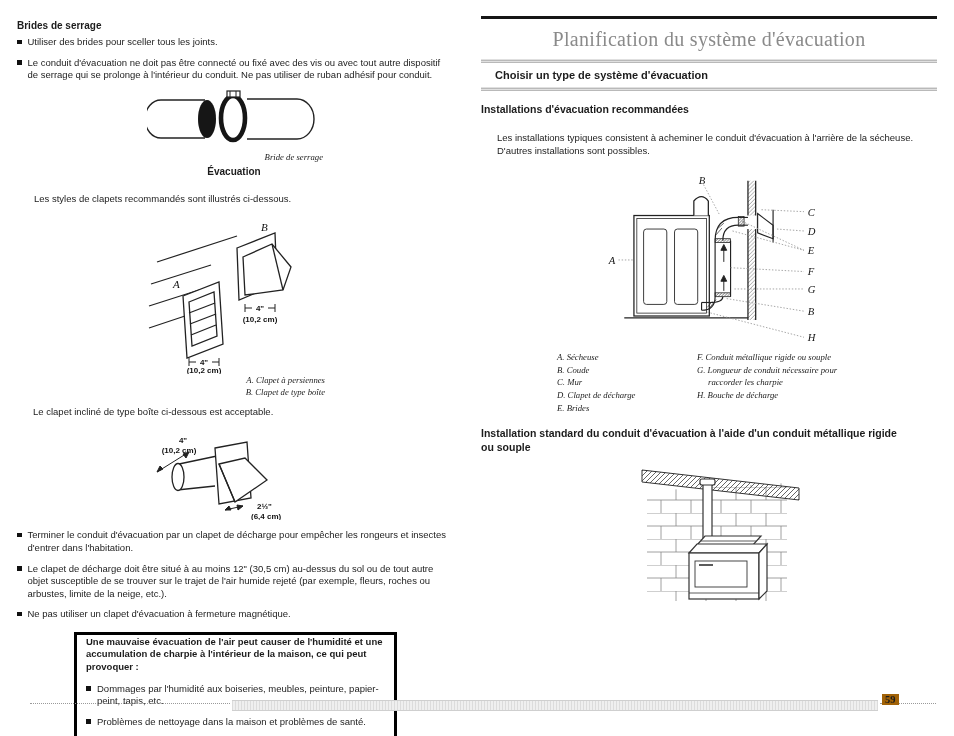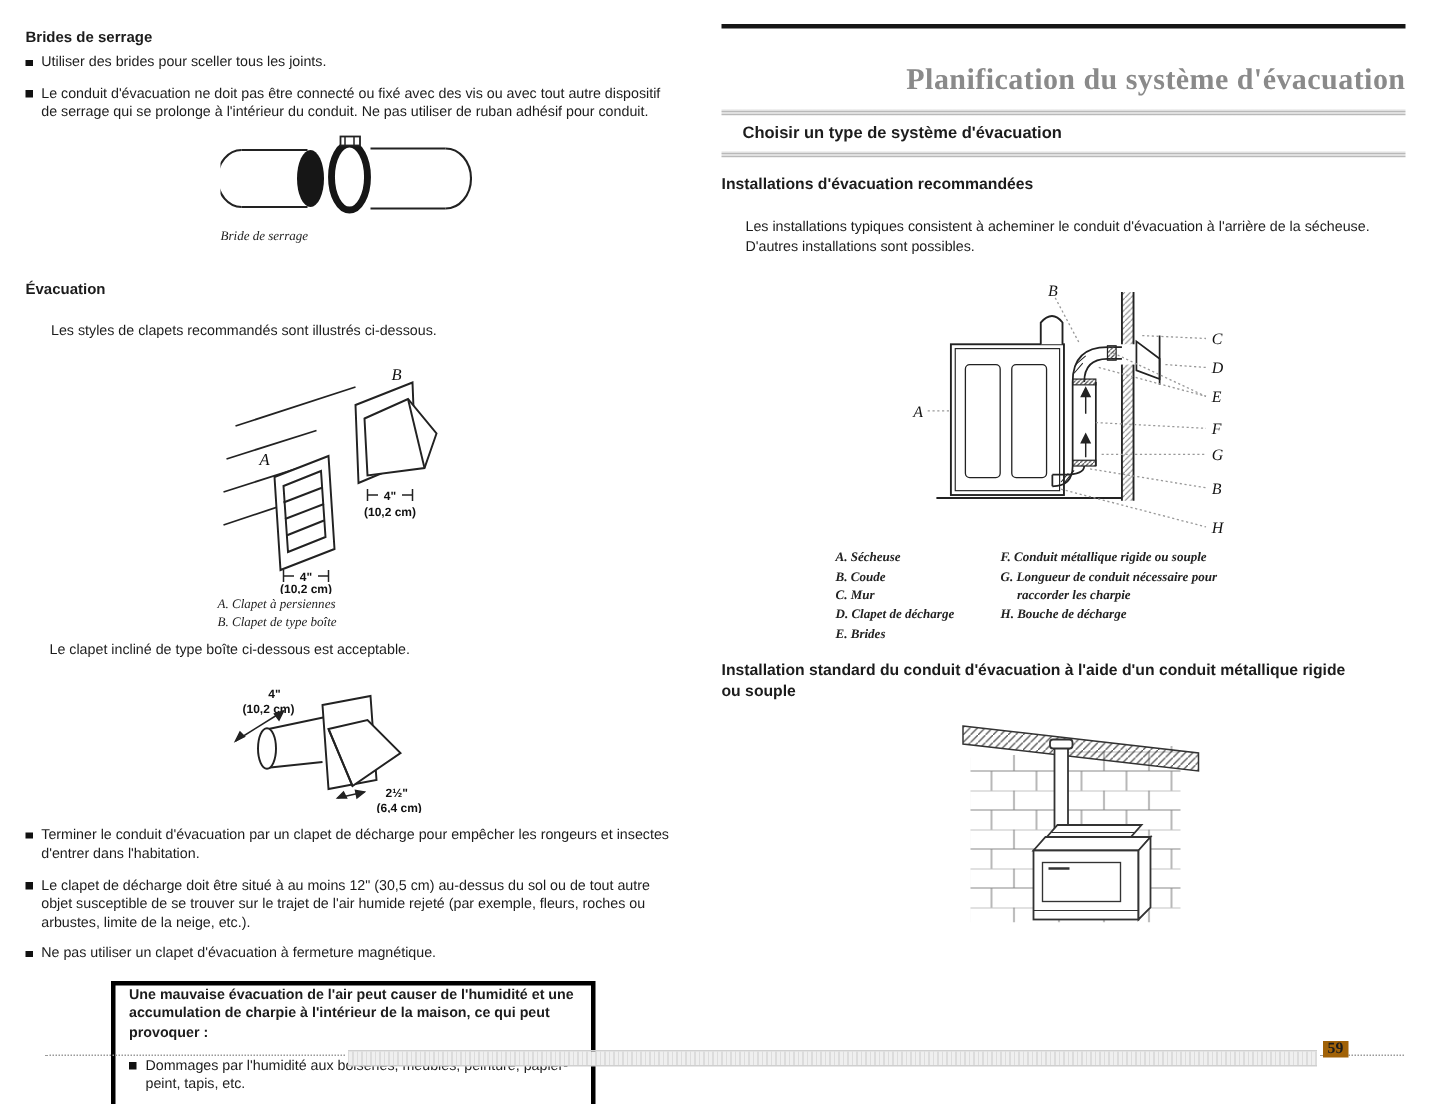--- a/index.html
+++ b/index.html
@@ -11,39 +11,39 @@
   .col-left  { position:absolute; left:17px;  top:20px; width:434px; }
   .col-right { position:absolute; left:481px; top:16px; width:456px; }
 
   .sec-head   { font-weight:bold; font-size:10px; margin:0 0 5px; }
   .body-p     { font-size:9.5px; line-height:1.32; margin:16px; }
   .bullet-row { display:flex; gap:6px; font-size:9.5px; line-height:1.32; margin:0 0 8px; }
   .bullet-sq  { width:4.5px; height:4.5px; background:#111; margin-top:3.5px; flex:none; }
   .warn-sq    { width:5px; height:5px; background:#111; margin-top:3px; flex:none; }
 
   figure { margin:0; }
-  .fig-center { text-align:left; }
+  .fig-center { text-align:right; }
   .fig-caption, .legend-line {
     font-family:"Liberation Serif", serif; font-style:italic;
     font-size:8.7px; line-height:1.45; color:#222;
   }
   svg { display:block; }
   svg text { font-family:"Liberation Sans", sans-serif; }
   .svg-dim  { font-size:8px; font-weight:bold; fill:#111; }
   .svg-letter { font-family:"Liberation Serif", serif; font-style:italic; font-size:11px; fill:#111; }
 
   .top-rule    { height:2.5px; background:#161616; }
-  .right-title { font-family:"Liberation Serif", serif; font-weight:bold; font-size:20px;
-                 color:#8a8a8a; text-align:right; margin:23px 0 8px; letter-spacing:.3px; }
+  .right-title { font-family:"Liberation Serif", serif; font-weight:normal; font-size:20px;
+                 color:#8a8a8a; text-align:center; margin:9px 0 8px; letter-spacing:.3px; }
   .hatch-band  { height:4px; margin:2px 0;
                  background:repeating-linear-gradient(0deg,#b9b9b9 0 1px,#e0e0e0 1px 2.2px); }
   .choose-head { font-weight:bold; font-size:11px; margin:6px 0 6px 14px; }
   .sub-head    { font-weight:bold; font-size:10.5px; line-height:1.3; margin:12px 0 3px; }
 
-  .legend-cols { display:flex; gap:0; margin:6px 0 12px 76px;font-weight:bold; }
+  .legend-cols { display:flex; gap:30px; margin:6px 0 12px 76px; }
   .legend-col-a { width:110px; }
   .legend-col-b { width:240px; }
   .legend-indent { margin-left:11px; }
 
   .warn-box { border:3px solid #000; width:299px; margin:11px 0 0 57px; padding:1px 9px 7px; }
   .warn-head { font-weight:bold; font-size:9.5px; line-height:1.33; margin:0 0 9px; }
 
   .footer-band { position:absolute; left:232px; top:700px; width:646px; height:9px;
                  background:repeating-linear-gradient(90deg,#dcdcdc 0 1px,#efefef 1px 3px);
                  border-top:1px solid #cfcfcf; border-bottom:1px solid #cfcfcf; }
@@ -82,21 +82,21 @@
         </g>
         <ellipse cx="60" cy="29" rx="9" ry="19" fill="#161616"></ellipse>
         <ellipse cx="86" cy="28" rx="12" ry="22" fill="none" stroke="#161616" stroke-width="4.6"></ellipse>
         <rect x="80" y="1" width="13" height="6" fill="#fff" stroke="#222" stroke-width="1.2"></rect>
         <line x1="83" y1="1" x2="83" y2="7" stroke="#222" stroke-width="1"></line>
         <line x1="89" y1="1" x2="89" y2="7" stroke="#222" stroke-width="1"></line>
       </svg>
       <figcaption class="fig-caption fig-center" style="width:176px; margin-top:3px;">Bride de serrage</figcaption>
     </figure>
 
-    <div class="sec-head" style="margin-top:25px;">Évacuation</div>
+    <div class="sec-head" style="margin-top:3px;text-align:center;">Évacuation</div>
     <p class="body-p" style="margin-left:17px;">Les styles de clapets recommandés sont illustrés ci-dessous.</p>
 
     <figure style="margin:4px 0 0 128px; width:180px;">
       <svg width="180" height="152" viewBox="0 0 180 152">
         <g stroke="#222" stroke-width="1.2" fill="none">
           <path d="M12,40 L92,14"></path>
             <path d="M6,62 L66,43"></path>
           <path d="M4,84 L54,68"></path>
             <path d="M4,106 L46,92"></path>
         </g>

